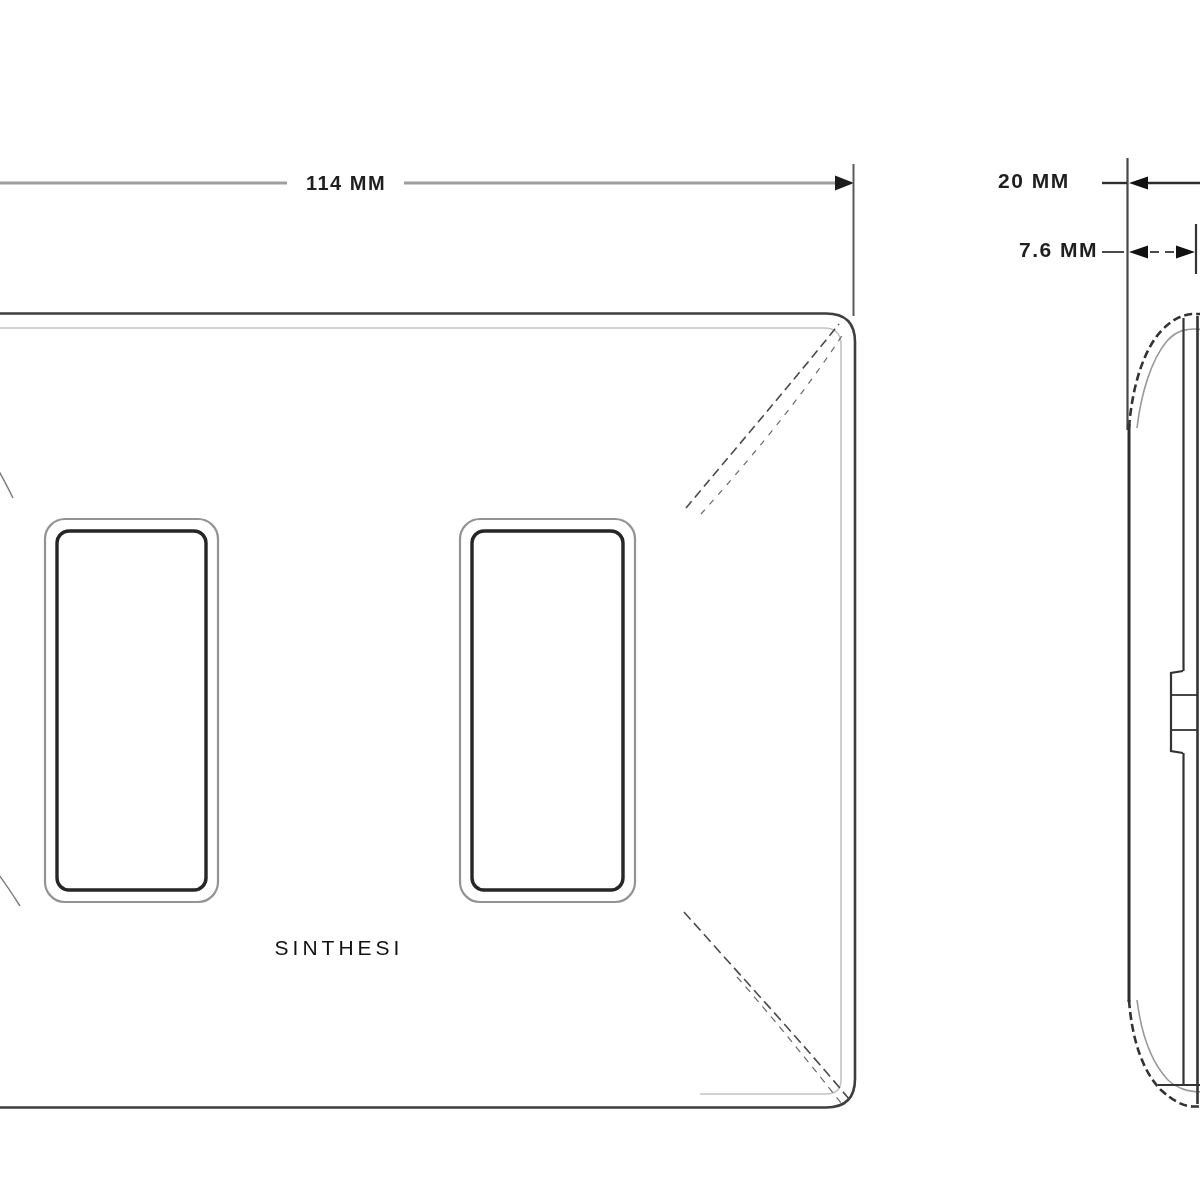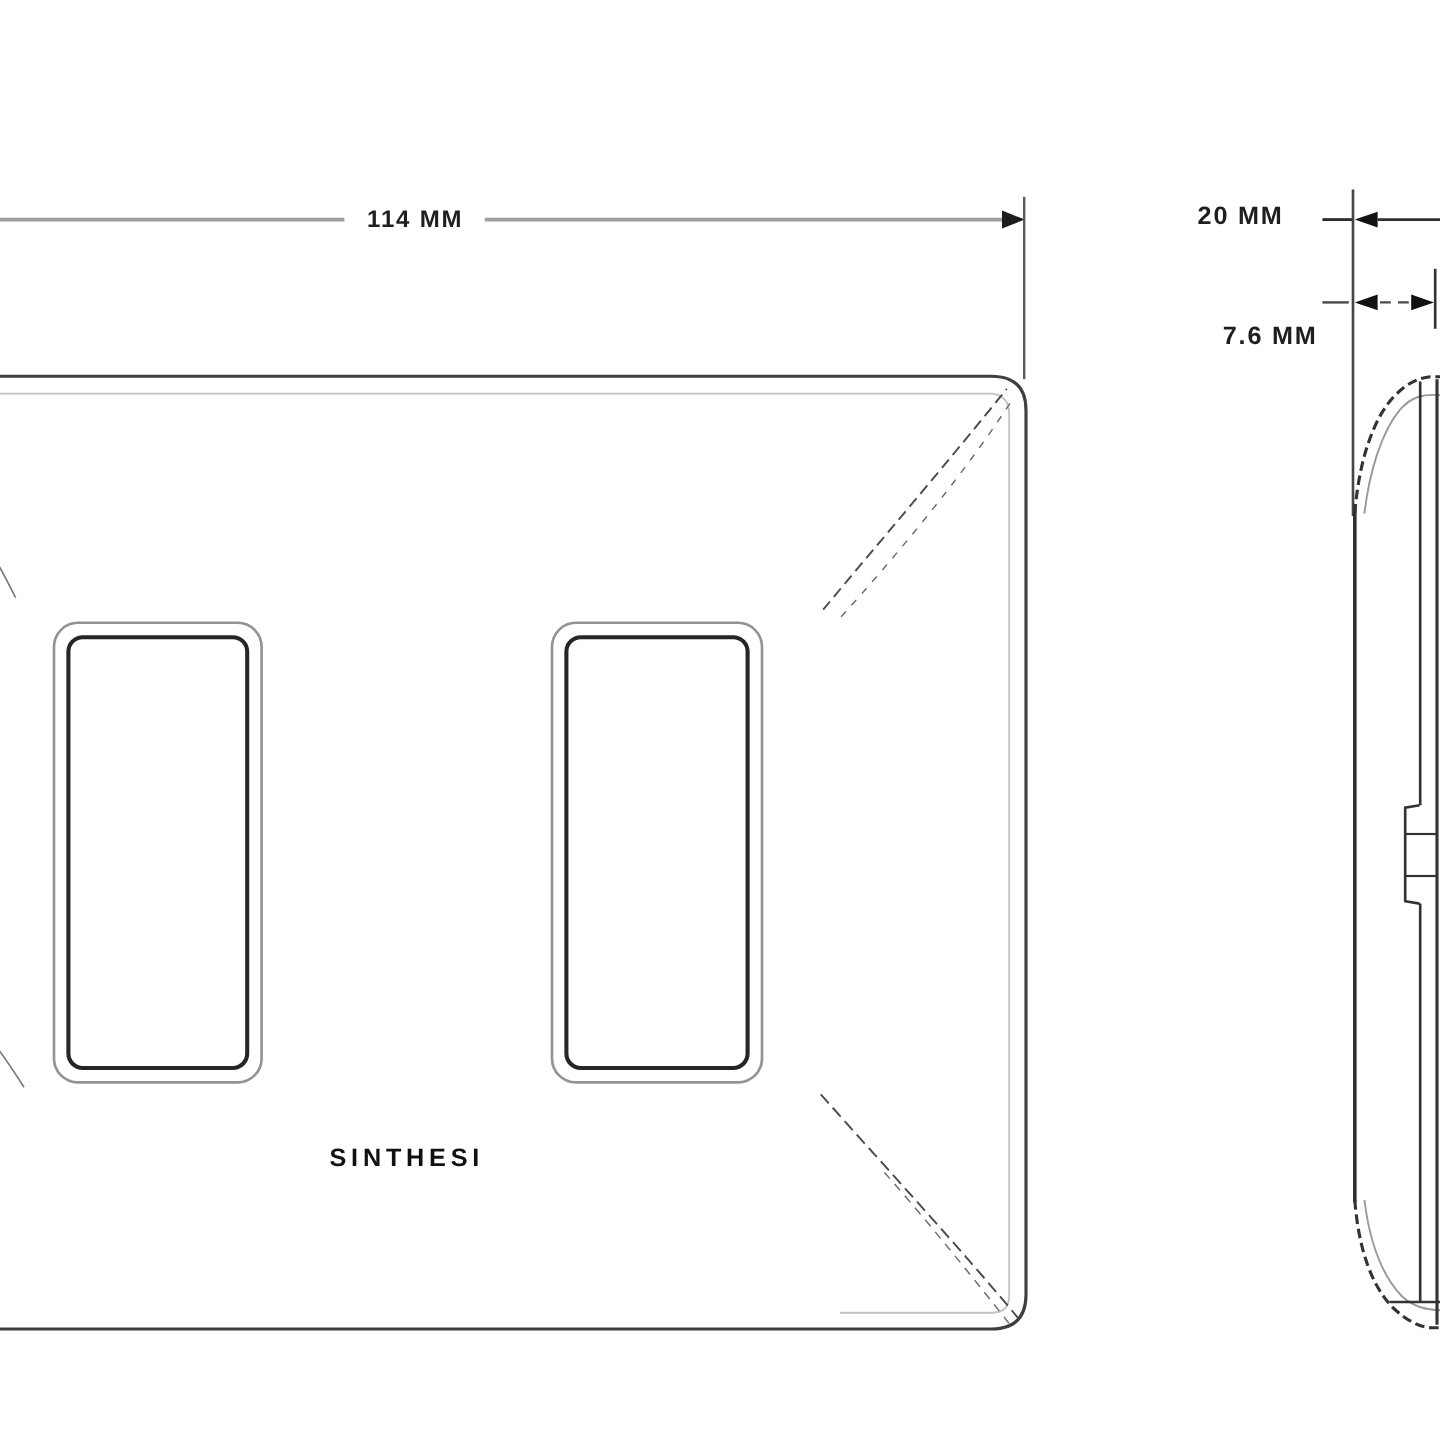--- a/index.html
+++ b/index.html
@@ -42,33 +42,31 @@
     width: 100px;
     text-align: left;
     font-size: 21px;
   }
   #label-depth-plate {
     left: 993px;
     top: 239px;
     width: 105px;
     text-align: right;
     font-size: 21px;
-    margin-top: 31px;
   }
   #label-brand {
     position: absolute;
     left: 239px;
     top: 936px;
     width: 200px;
     text-align: center;
     color: #111111;
-    font-weight: 700;
+    font-weight: 400;
     font-size: 21px;
     letter-spacing: 4px;
-    margin-top: 18px;
   }
 </style>
 </head>
 <body>
 
 <div id="stage">
 
   <svg id="drawing-svg" width="1200" height="1200" viewBox="0 0 1200 1200">
 
     <g>

